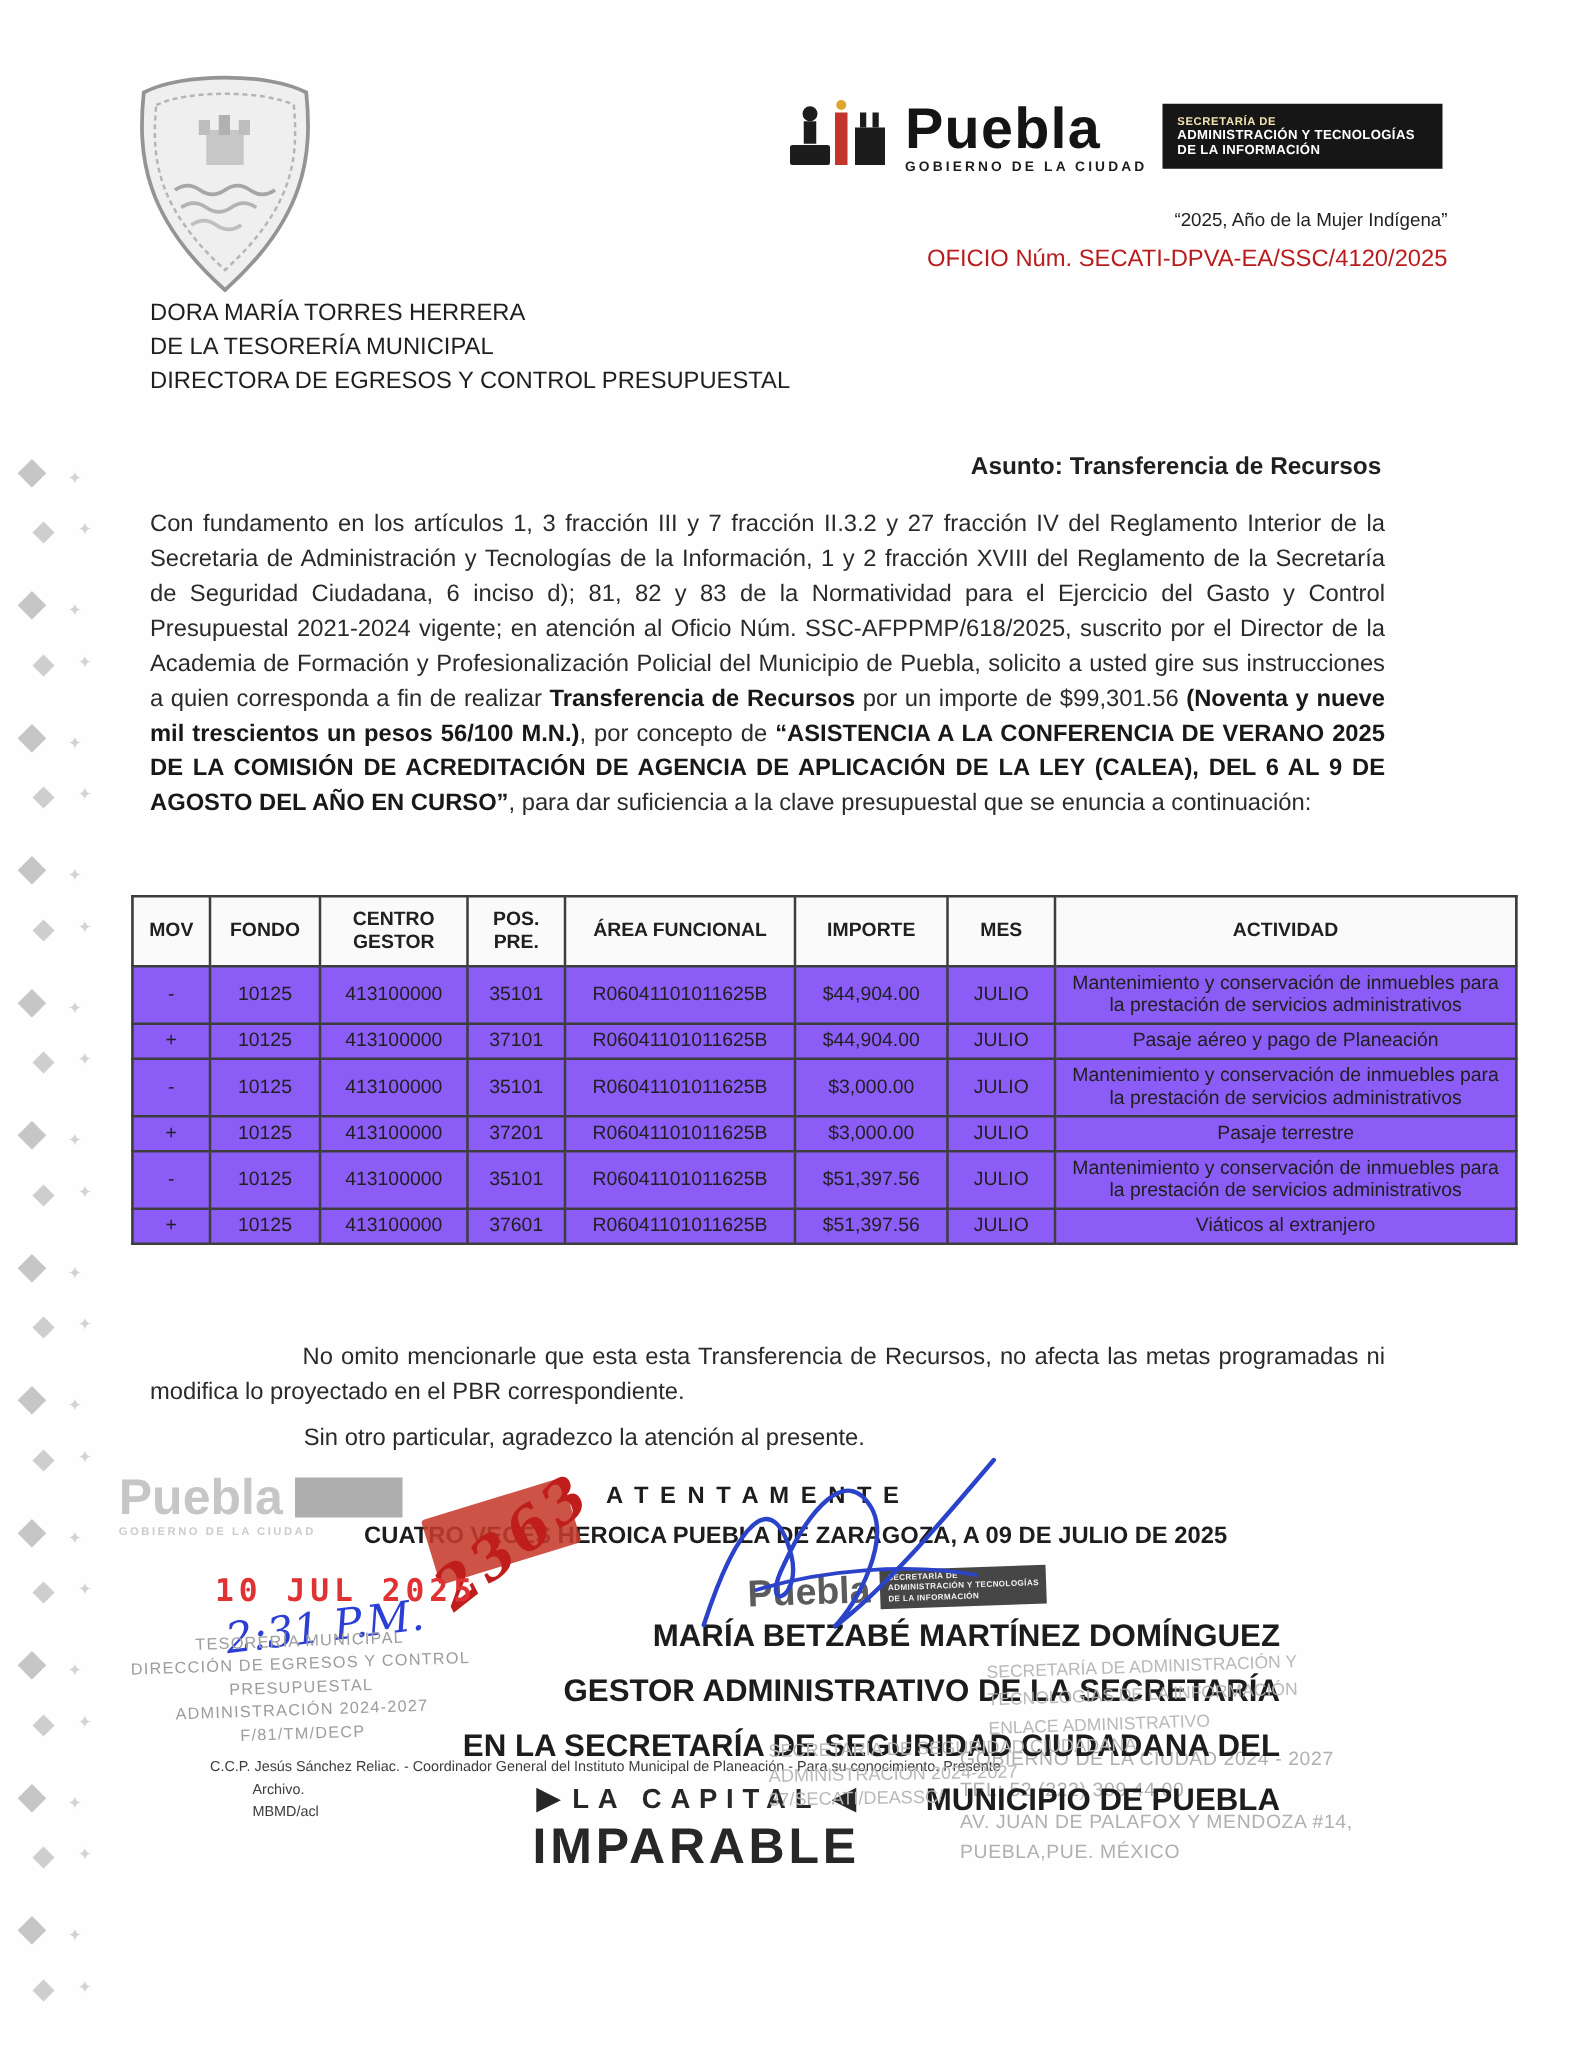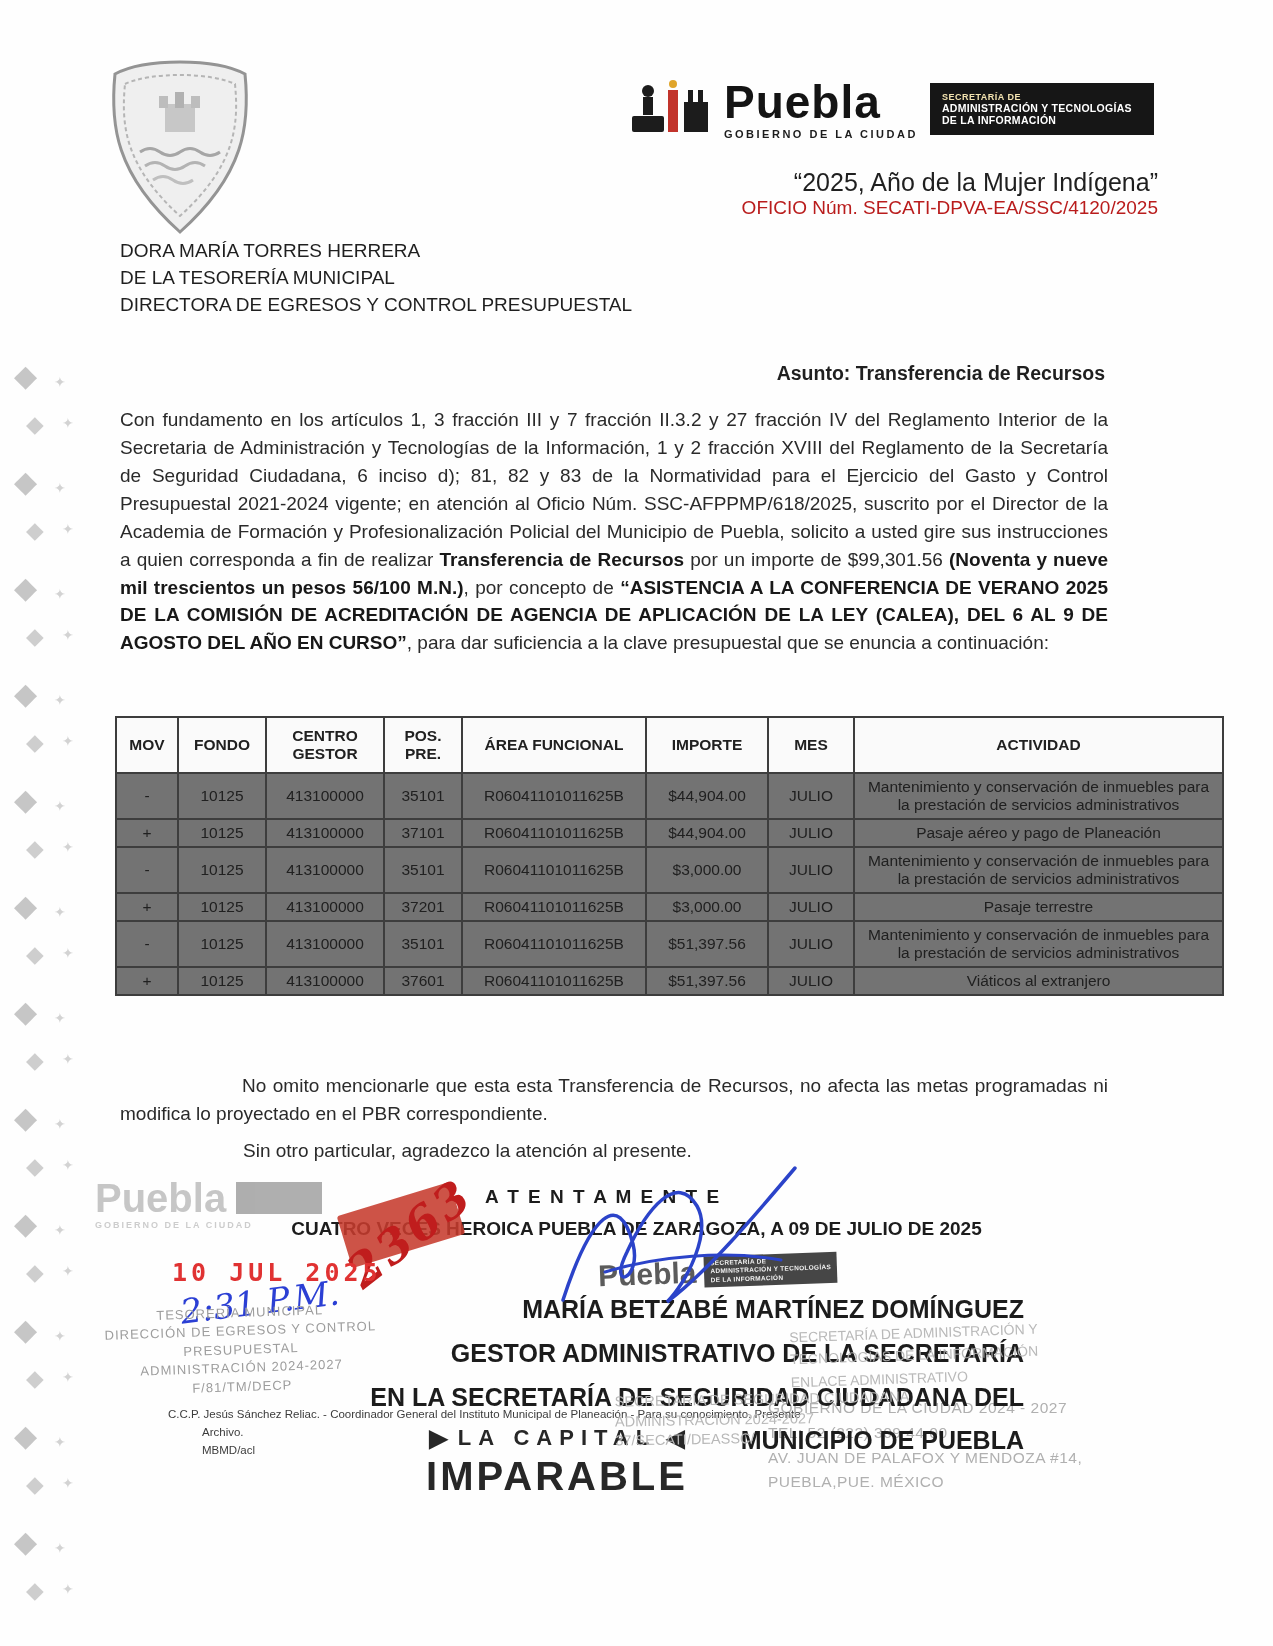--- a/index.html
+++ b/index.html
@@ -17,35 +17,35 @@
 
   
   .crest{position:absolute;left:95px;top:52px;}
   .logo-block{position:absolute;left:628px;top:78px;display:flex;align-items:center;z-index:1;}
   .brand-wrap{margin-left:10px;}
   .brand-text{font-size:46px;font-weight:bold;color:#141414;letter-spacing:1px;line-height:1;}
   .brand-sub{font-size:11px;font-weight:bold;letter-spacing:2.5px;color:#1c1c1c;margin-top:3px;}
   .badge{background:#161616;color:#fff;padding:9px 12px;margin-left:12px;width:200px;}
   .badge-l1{font-size:9px;font-weight:bold;letter-spacing:.5px;color:#f3e3b0;}
   .badge-l2{font-size:10.5px;font-weight:bold;letter-spacing:.3px;}
-  .quote{position:absolute;right:115px;top:168px;font-size:25px;color:#1f1f1f;}
+  .quote{position:absolute;right:115px;top:168px;font-size:15px;color:#1f1f1f;}
   .oficio{position:absolute;right:115px;top:197px;font-size:19px;color:#b91c1c;}
 
   .addressee{position:absolute;left:120px;top:238px;font-size:19px;line-height:1.42;color:#1f1f1f;}
   .presente{font-weight:bold;margin-top:3px;}
 
   .subject{position:absolute;right:168px;top:362px;font-size:19.5px;font-weight:bold;color:#1f1f1f;}
 
   .body-par{position:absolute;left:120px;top:406px;width:988px;margin:0;font-size:19px;
             line-height:1.47;text-align:justify;color:#2а2a2a;color:#2a2a2a;}
   .body-par b{font-weight:bold;color:#181818;}
 
   
-  .transfer-table{position:absolute;left:115px;top:716px;width:997px;border-collapse:collapse;
-                  table-layout:fixed;font-size:15.5px;color:#202020;z-index:1;background:#737373;}
+  .transfer-table{position:absolute;left:105px;top:716px;width:997px;border-collapse:collapse;
+                  table-layout:fixed;font-size:15.5px;color:#202020;z-index:1;background:#8b5cf6;}
   .transfer-table th,.transfer-table td{border:2px solid #3d3d3d;padding:4px 6px;text-align:center;vertical-align:middle;}
   .transfer-table th{font-weight:600;height:46px;background:#fafafa;}
   .transfer-table th:nth-child(1){width:48px;}
   .transfer-table th:nth-child(2){width:74px;}
   .transfer-table th:nth-child(3){width:104px;}
   .transfer-table th:nth-child(4){width:64px;}
   .transfer-table th:nth-child(5){width:170px;}
   .transfer-table th:nth-child(6){width:108px;}
   .transfer-table th:nth-child(7){width:72px;}
   .transfer-table th:nth-child(8){width:355px;}

